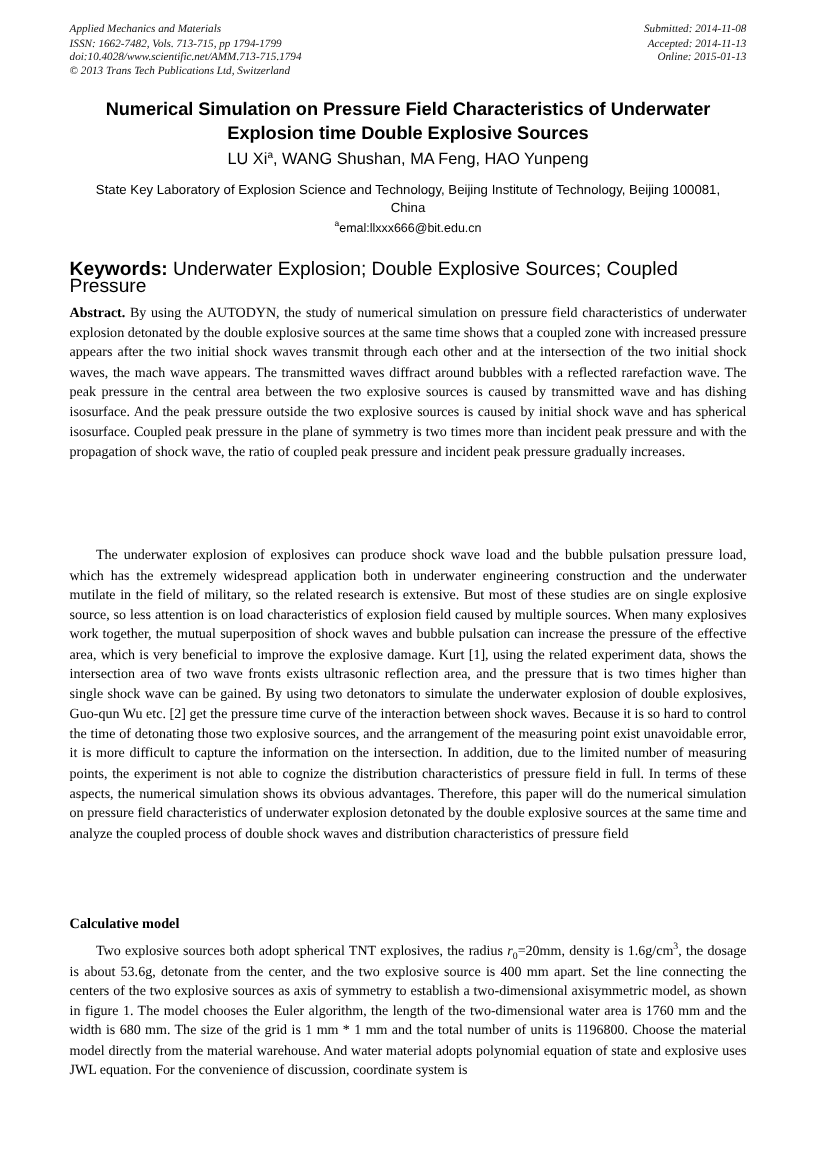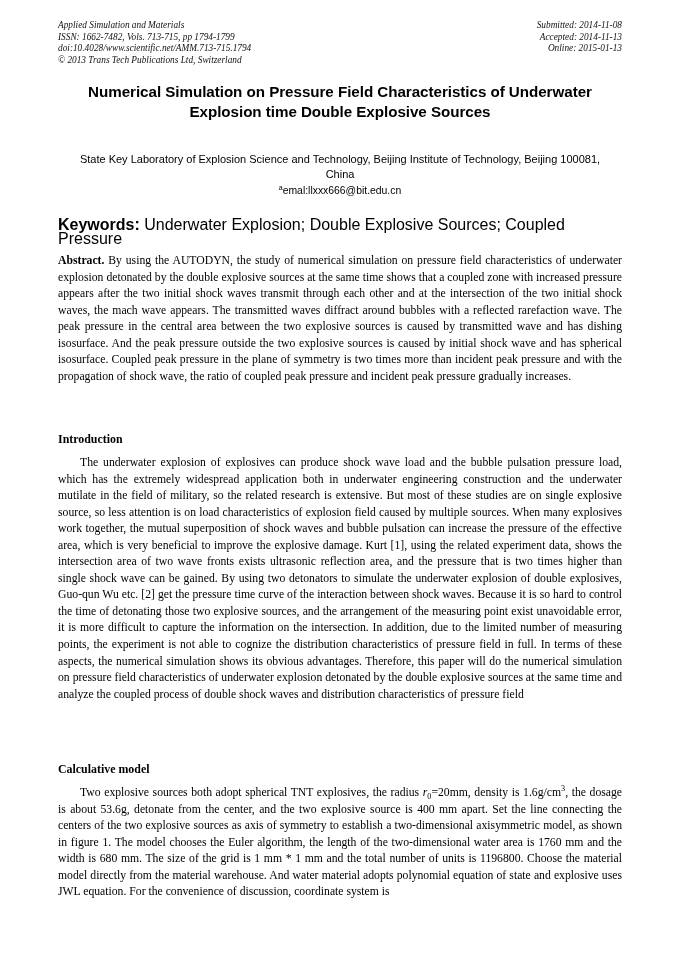--- a/index.html
+++ b/index.html
@@ -162,50 +162,52 @@
   #calc-heading    { top: 762px; }
   #calc-block      { top: 785px; }
 </style>
 </head>
 <body>
 
 <div class="page">
 
   <div class="journal-header">
     <div class="left-col">
-      <div>Applied Simulation and Materials</div>
+      <div>Applied Mechanics and Materials</div>
       <div>ISSN: 1662-7482, Vols. 713-715, pp 1794-1799</div>
       <div>doi:10.4028/www.scientific.net/AMM.713-715.1794</div>
       <div>© 2013 Trans Tech Publications Ltd, Switzerland</div>
     </div>
     <div class="right-col">
       <div>Submitted: 2014-11-08</div>
       <div>Accepted: 2014-11-13</div>
       <div>Online: 2015-01-13</div>
     </div>
   </div>
 
   <div class="title">Numerical Simulation on Pressure Field Characteristics of Underwater Explosion time Double Explosive Sources</div>
 
+  <div class="authors">
+    <span>LU Xi</span><sup>a</sup><span>, WANG Shushan, MA Feng, HAO Yunpeng</span>
+  </div>
 
   <div class="affiliation">State Key Laboratory of Explosion Science and Technology, Beijing Institute of Technology, Beijing 100081, China</div>
 
   <div class="email">
     <sup>a</sup><span>emal:llxxx666@bit.edu.cn</span>
   </div>
 
   <div class="keywords">
     <b>Keywords:</b><span> Underwater Explosion; Double Explosive Sources; Coupled Pressure</span>
   </div>
 
   <div class="body-block" id="abstract-block">
     <span class="lead">Abstract.</span><span> By using the AUTODYN, the study of numerical simulation on pressure field characteristics of underwater explosion detonated by the double explosive sources at the same time shows that a coupled zone with increased pressure appears after the two initial shock waves transmit through each other and at the intersection of the two initial shock waves, the mach wave appears. The transmitted waves diffract around bubbles with a reflected rarefaction wave. The peak pressure in the central area between the two explosive sources is caused by transmitted wave and has dishing isosurface. And the peak pressure outside the two explosive sources is caused by initial shock wave and has spherical isosurface. Coupled peak pressure in the plane of symmetry is two times more than incident peak pressure and with the propagation of shock wave, the ratio of coupled peak pressure and incident peak pressure gradually increases.</span>
   </div>
 
-  <div class="section-head" id="intro-heading">Introduction</div>
   <div class="body-block indent" id="intro-block">The underwater explosion of explosives can produce shock wave load and the bubble pulsation pressure load, which has the extremely widespread application both in underwater engineering construction and the underwater mutilate in the field of military, so the related research is extensive. But most of these studies are on single explosive source, so less attention is on load characteristics of explosion field caused by multiple sources. When many explosives work together, the mutual superposition of shock waves and bubble pulsation can increase the pressure of the effective area, which is very beneficial to improve the explosive damage. Kurt [1], using the related experiment data, shows the intersection area of two wave fronts exists ultrasonic reflection area, and the pressure that is two times higher than single shock wave can be gained. By using two detonators to simulate the underwater explosion of double explosives, Guo-qun Wu etc. [2] get the pressure time curve of the interaction between shock waves. Because it is so hard to control the time of detonating those two explosive sources, and the arrangement of the measuring point exist unavoidable error, it is more difficult to capture the information on the intersection. In addition, due to the limited number of measuring points, the experiment is not able to cognize the distribution characteristics of pressure field in full. In terms of these aspects, the numerical simulation shows its obvious advantages. Therefore, this paper will do the numerical simulation on pressure field characteristics of underwater explosion detonated by the double explosive sources at the same time and analyze the coupled process of double shock waves and distribution characteristics of pressure field</div>
 
   <div class="section-head" id="calc-heading">Calculative model</div>
   <div class="body-block indent" id="calc-block">
     <span>Two explosive sources both adopt spherical TNT explosives, the radius </span><i class="var">r</i><sub class="var">0</sub><span>=20mm, density is 1.6g/cm</span><sup class="exp">3</sup><span>, the dosage is about 53.6g, detonate from the center, and the two explosive source is 400 mm apart. Set the line connecting the centers of the two explosive sources as axis of symmetry to establish a two-dimensional axisymmetric model, as shown in figure 1. The model chooses the Euler algorithm, the length of the two-dimensional water area is 1760 mm and the width is 680 mm. The size of the grid is 1 mm * 1 mm and the total number of units is 1196800. Choose the material model directly from the material warehouse. And water material adopts polynomial equation of state and explosive uses JWL equation. For the convenience of discussion, coordinate system is</span>
   </div>
 
 </div>
 
 </body></html>

